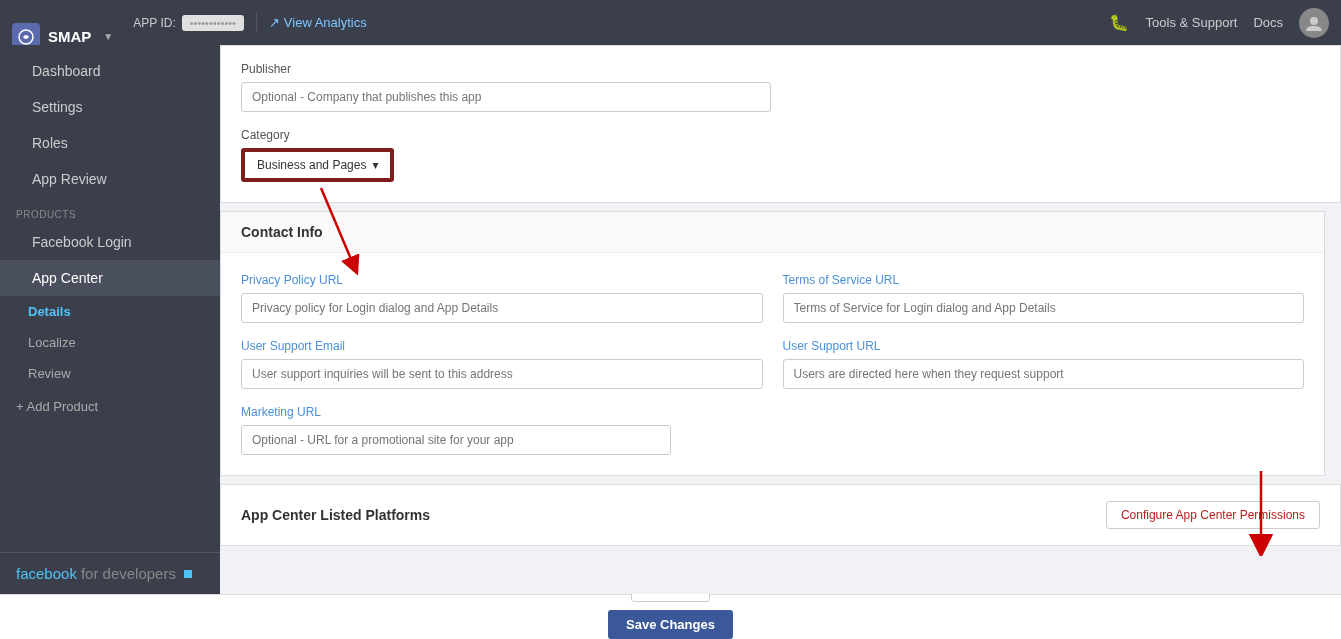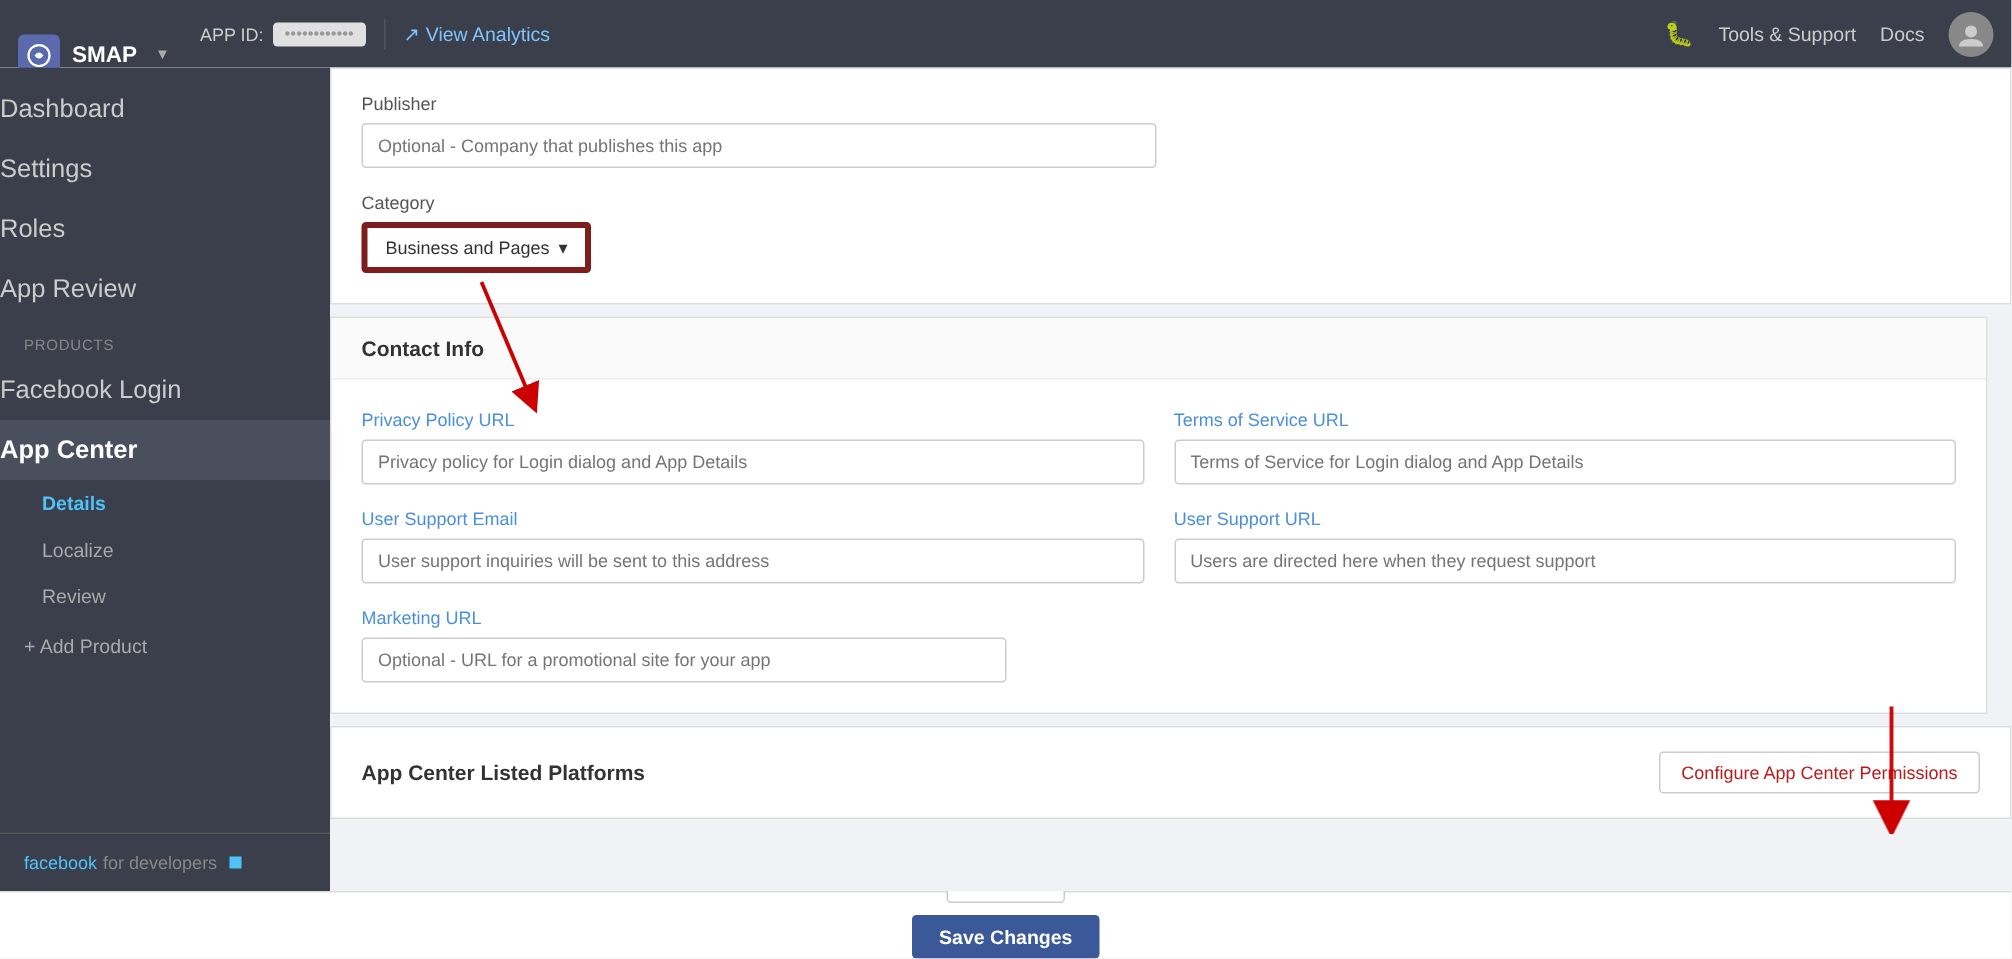--- a/index.html
+++ b/index.html
@@ -103,29 +103,29 @@
       width: 220px;
       background: #3b3f4c;
       color: #ccc;
       flex-shrink: 0;
       display: flex;
       flex-direction: column;
       overflow-y: auto;
       padding-top: 8px;
     }
     .sidebar-item {
-      padding: 10px 0;
-      cursor: pointer;
-      font-size: 17px;
+      padding: 10px 32px;
+      cursor: pointer;
+      font-size: 14px;
       color: #ccc;
     }
     .sidebar-item.active {
       background: #4a4f5e;
       color: white;
-      font-weight: bold;
+      font-weight: normal;
     }
     .sidebar-section-label {
       padding: 12px 16px 4px;
       font-size: 10px;
       color: #888;
       text-transform: uppercase;
       letter-spacing: 0.5px;
     }
     .sidebar-sub-item {
       padding: 8px 16px 8px 28px;
@@ -139,21 +139,21 @@
     }
     .sidebar-add-product {
       padding: 10px 16px;
       color: #aaa;
       cursor: pointer;
       font-size: 13px;
     }
     .sidebar-footer {
       margin-top: auto;
       padding: 12px 16px;
-      font-size: 12px;
+      font-size: 15px;
       color: #888;
       border-top: 1px solid #555;
       display: flex;
       align-items: center;
       gap: 4px;
     }
     .sidebar-footer span.fb { color: #4fc3f7; }
 
     
     .content-area {

